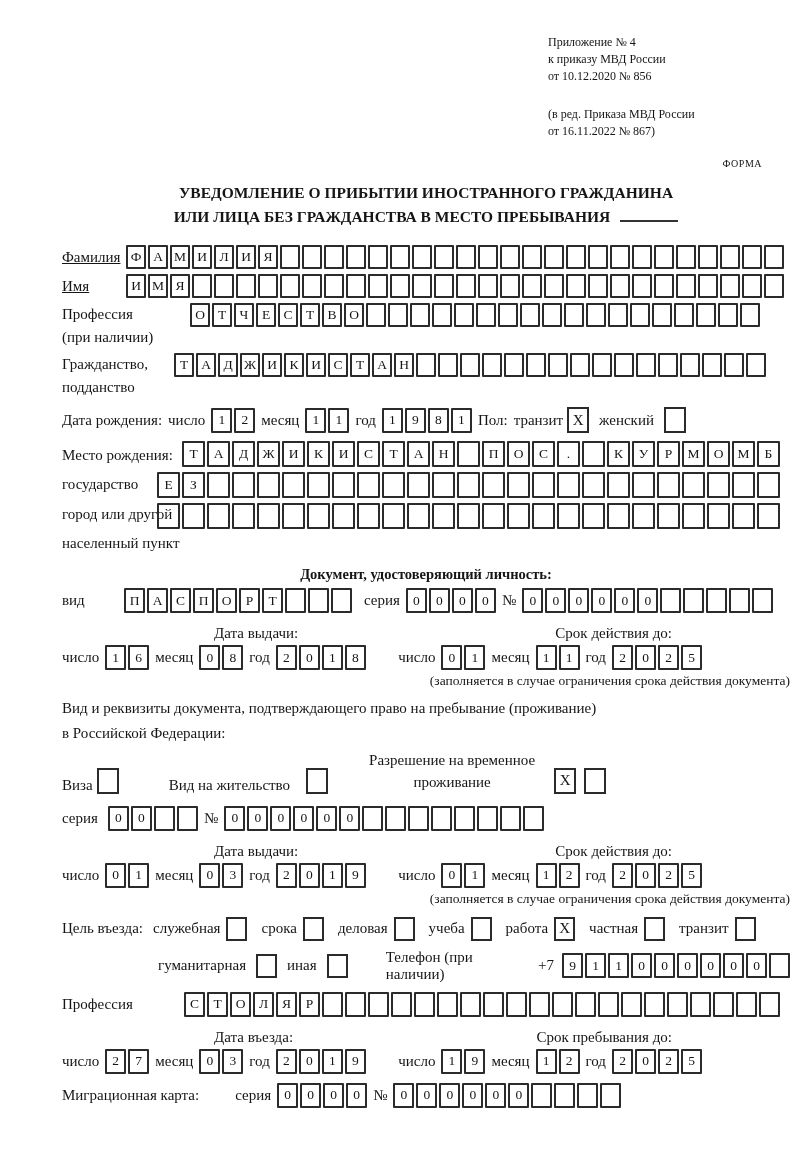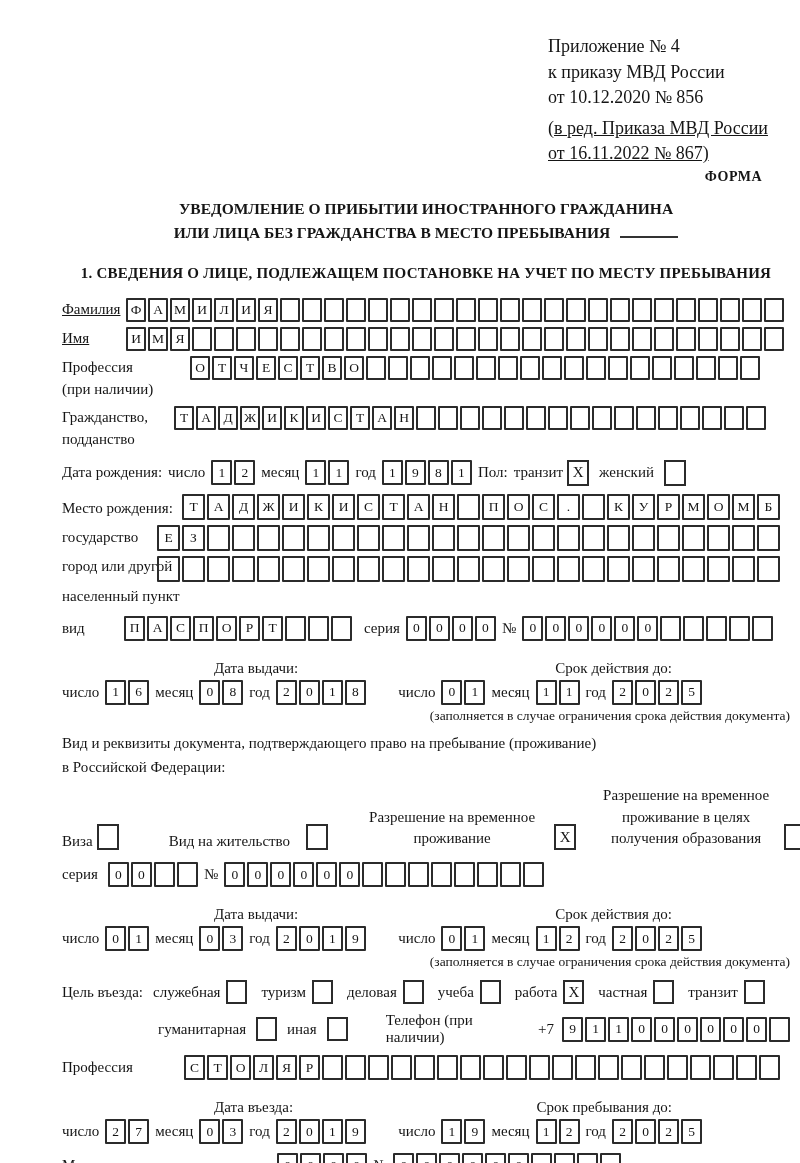--- a/index.html
+++ b/index.html
@@ -6,23 +6,23 @@
   html, body { background: #ffffff; }
   body {
     width: 800px; height: 1163px; overflow: hidden;
     color: #151515;
     font-family: "Liberation Serif", "DejaVu Serif", serif;
     font-size: 15px;
   }
   .page { padding: 34px 10px 0 62px; }
   .pre { white-space: pre-line; }
 
-  .ref { width: 242px; margin-left: auto; font-size: 18px; line-height: 1.42; }
-  .ref-sub { margin-top: 5px; text-decoration: underline; }
-  .forma { text-align: right; padding-right: 28px; font-weight: bold; font-size: 14px; margin-top: 2px; letter-spacing: .5px; }
+  .ref { width: 242px; margin-left: auto; font-size: 12px; line-height: 1.42; }
+  .ref-sub { margin-top: 21px; }
+  .forma { text-align: right; padding-right: 28px; font-weight: normal; font-size: 10px; margin-top: 18px; letter-spacing: .5px; }
 
   .title { text-align: center; font-weight: bold; font-size: 15.5px; margin-top: 12px; line-height: 1.55; }
   .blank-line { display: inline-block; width: 58px; height: 14px; border-bottom: 2px solid #333; margin-left: 10px; }
 
   .sec1 { font-weight: bold; font-size: 15px; margin-top: 20px; text-align: center; letter-spacing: .2px; }
 
   .row { display: flex; align-items: center; margin-top: 5px; }
   .row.top { align-items: flex-start; }
   .lbl { flex: none; }
   .w56 { width: 64px; text-decoration: underline; } .w128 { width: 128px; } .w105 { width: 112px; } .w62 { width: 62px; } .w122 { width: 122px; }
@@ -46,21 +46,21 @@
 
   .dlbl { margin: 0 6px; flex: none; }
   .dlbl.first { margin-left: 0; }
   .cbox {
     flex: none; width: 22px; height: 26px; border: 2px solid #2b2b2b;
     display: inline-flex; align-items: center; justify-content: center;
     font-size: 15px; margin: 0 4px;
   }
   .cbox.sm { width: 21px; height: 24px; }
 
-  .date-headers { display: flex; margin-top: 19px; font-size: 15px; }
+  .date-headers { display: flex; margin-top: 12px; font-size: 15px; }
   .dh1 { margin-left: 152px; }
   .dh2 { margin-left: auto; margin-right: 118px; }
   .dates-row { display: flex; align-items: center; margin-top: 3px; }
   .dg { display: flex; align-items: center; }
   .dg2 { margin-left: auto; margin-right: 88px; }
   .note { text-align: right; font-size: 13.5px; margin-top: 3px; }
 
   .res-line { margin-top: 8px; line-height: 1.5; }
   .opts { display: flex; align-items: flex-end; margin-top: 6px; }
   .opt-label { flex: none; }
@@ -86,21 +86,20 @@
   <div class="ref ref-sub pre">(в ред. Приказа МВД России
 от 16.11.2022 № 867)</div>
 
   <div class="forma">ФОРМА</div>
 
   <div class="title">
     <div>УВЕДОМЛЕНИЕ О ПРИБЫТИИ ИНОСТРАННОГО ГРАЖДАНИНА</div>
     <div><span>ИЛИ ЛИЦА БЕЗ ГРАЖДАНСТВА В МЕСТО ПРЕБЫВАНИЯ</span><span class="blank-line"></span></div>
   </div>
 
-  <div class="sec1">1. СВЕДЕНИЯ О ЛИЦЕ, ПОДЛЕЖАЩЕМ ПОСТАНОВКЕ НА УЧЕТ ПО МЕСТУ ПРЕБЫВАНИЯ</div>
 
   <div class="row" style="margin-top:16px;">
     <span class="lbl w56">Фамилия</span>
     <div class="cells">
         <span class="cell">Ф</span>
         <span class="cell">А</span>
         <span class="cell">М</span>
         <span class="cell">И</span>
         <span class="cell">Л</span>
         <span class="cell">И</span>
@@ -346,20 +345,21 @@
           <span class="cell"></span>
           <span class="cell"></span>
           <span class="cell"></span>
           <span class="cell"></span>
           <span class="cell"></span>
           <span class="cell"></span>
         </div>
     </div>
   </div>
 
+  <div class="center-heading">Документ, удостоверяющий личность:</div>
 
   <div class="row">
     <span class="lbl w62">вид</span>
     <div class="cells w21">
         <span class="cell">П</span>
         <span class="cell">А</span>
         <span class="cell">С</span>
         <span class="cell">П</span>
         <span class="cell">О</span>
         <span class="cell">Р</span>
@@ -440,21 +440,20 @@
   <div class="res-line">Вид и реквизиты документа, подтверждающего право на пребывание (проживание)</div>
   <div class="res-line" style="margin-top:2px;">в Российской Федерации:</div>
 
   <div class="opts">
     <span class="opt-label">Виза</span>
     <span class="cbox"></span>
     <span class="opt-label ml28">Вид на жительство</span>
     <span class="cbox" style="margin-left:16px;"></span>
     <span class="opt-center oc1">Разрешение на временное проживание</span>
     <span class="cbox">X</span>
-    <span class="opt-center oc2">Разрешение на временное проживание в целях получения образования</span>
     <span class="cbox"></span>
   </div>
 
   <div class="row" style="margin-top:12px;">
     <span class="lbl">серия</span>
     <div class="cells w21" style="margin-left:10px;">
         <span class="cell">0</span>
         <span class="cell">0</span>
         <span class="cell"></span>
         <span class="cell"></span>
@@ -521,21 +520,21 @@
           <span class="cell">5</span>
         </div>
     </div>
   </div>
   <div class="note">(заполняется в случае ограничения срока действия документа)</div>
 
   <div class="purpose-row">
     <span>Цель въезда:</span>
     <span class="dlbl">служебная</span>
     <span class="cbox sm"></span>
-    <span class="dlbl">туризм</span>
+    <span class="dlbl">срока</span>
     <span class="cbox sm"></span>
     <span class="dlbl">деловая</span>
     <span class="cbox sm"></span>
     <span class="dlbl">учеба</span>
     <span class="cbox sm"></span>
     <span class="dlbl">работа</span>
     <span class="cbox sm">X</span>
     <span class="dlbl">частная</span>
     <span class="cbox sm"></span>
     <span class="dlbl">транзит</span>

